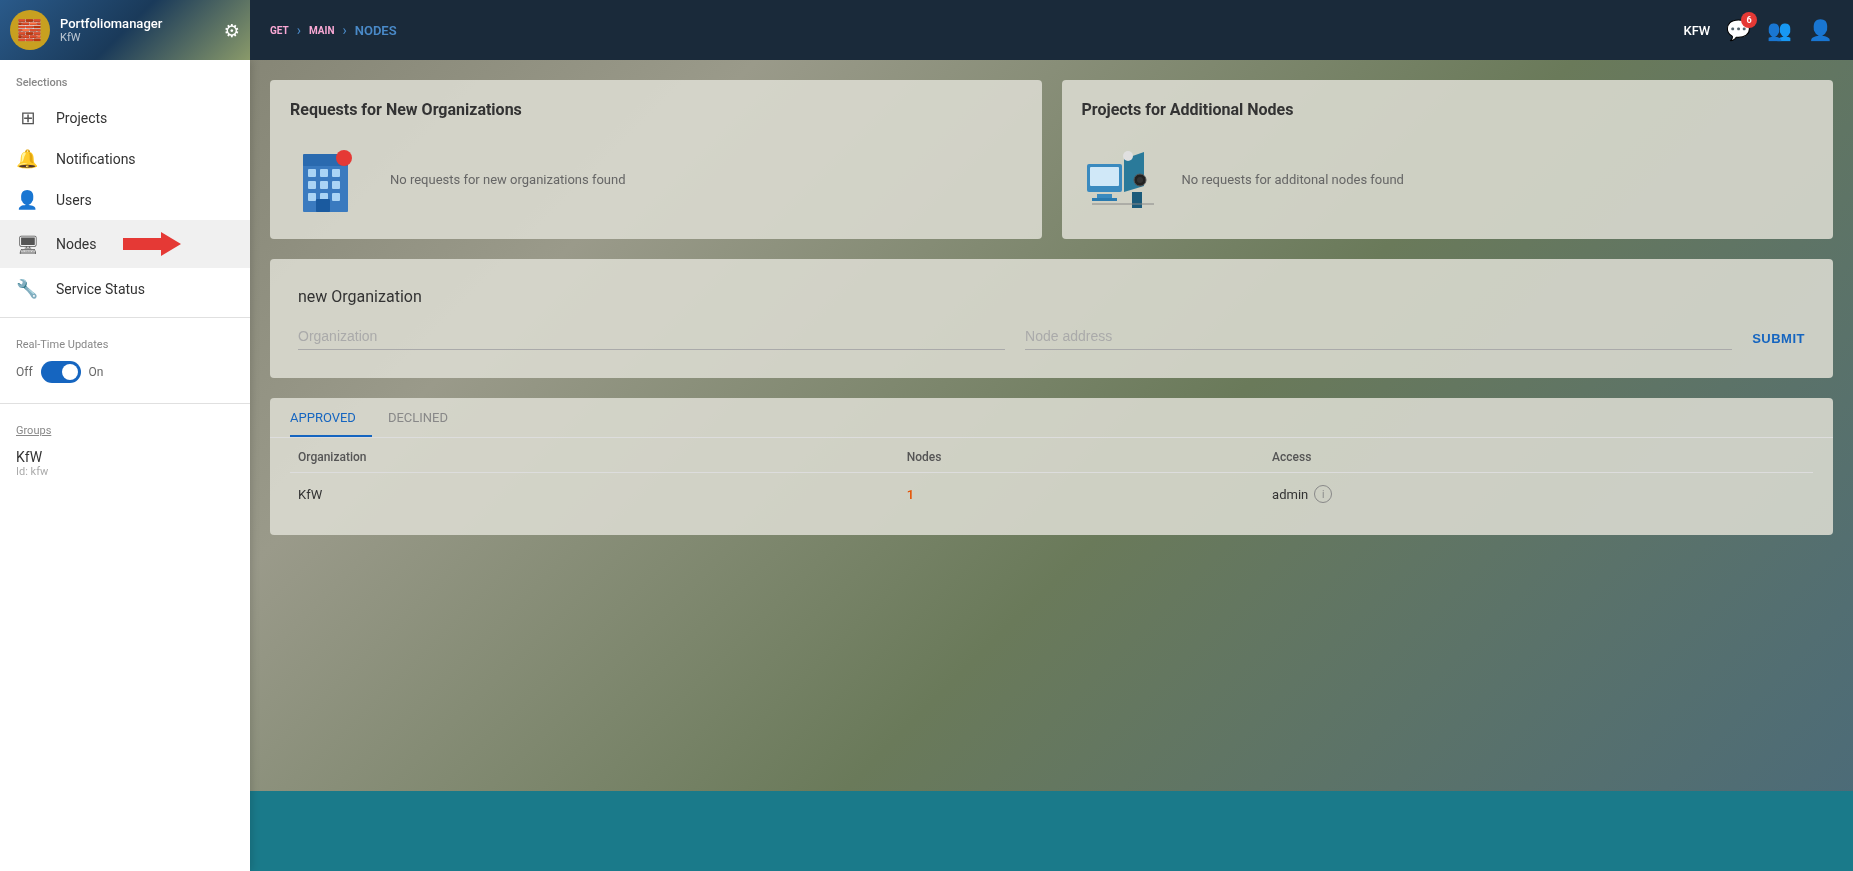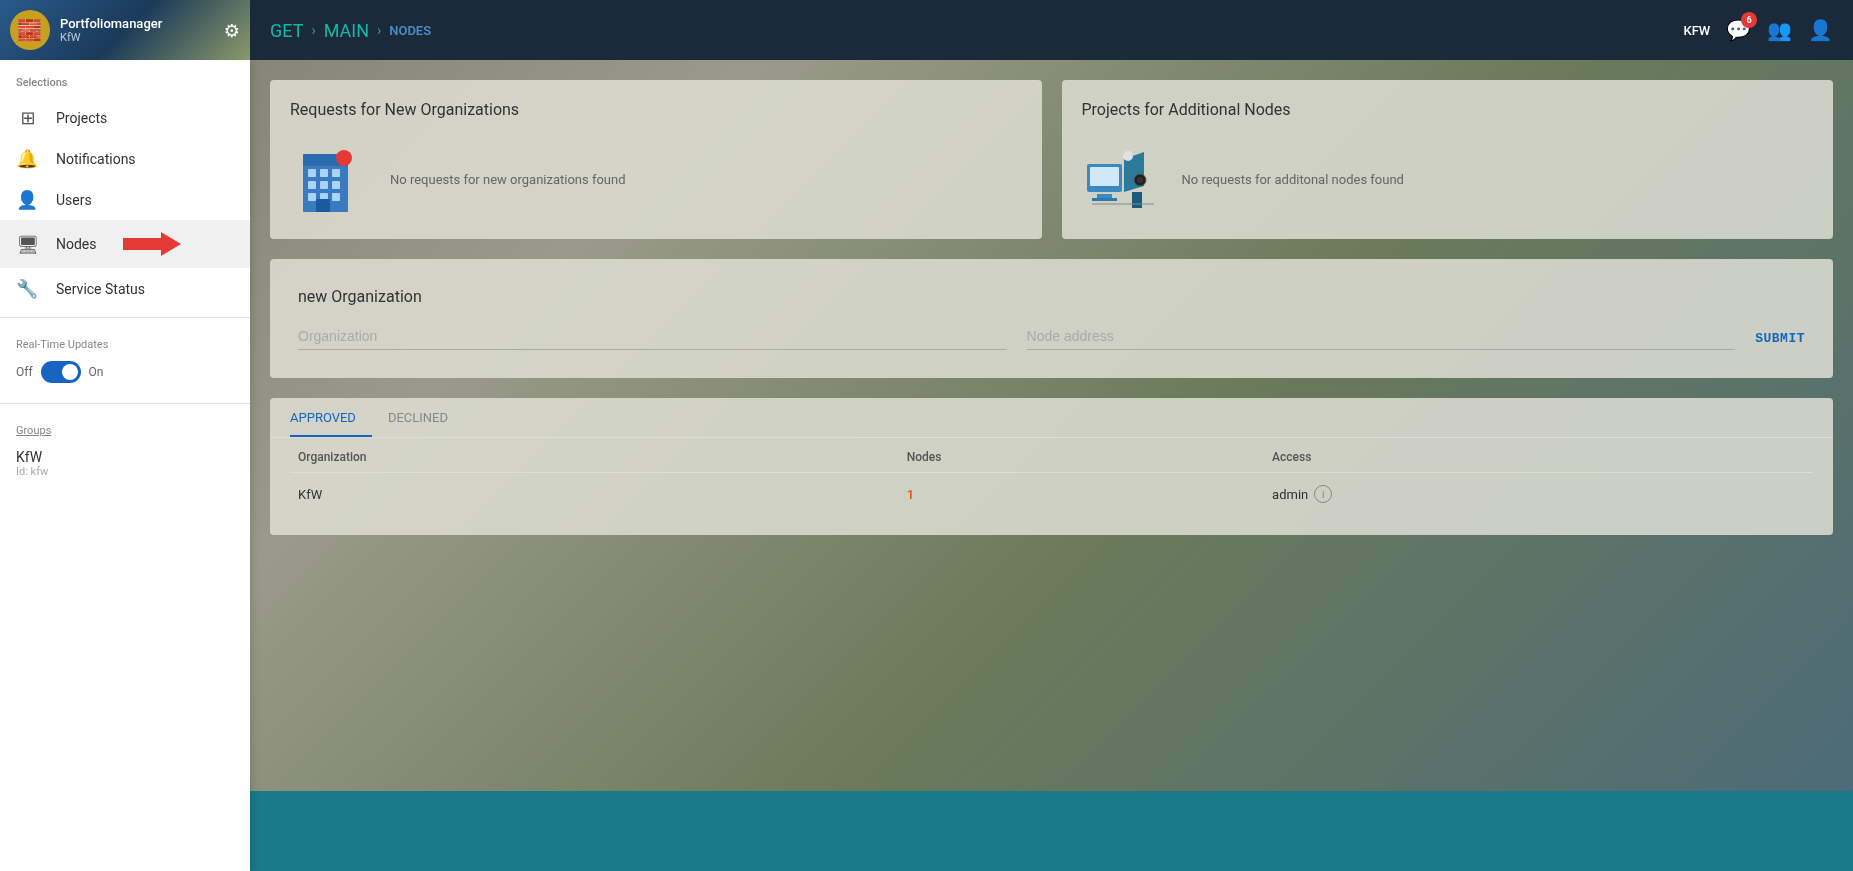--- a/index.html
+++ b/index.html
@@ -72,23 +72,23 @@
 
     .breadcrumb-area {
       flex: 1;
       padding: 0 20px;
       display: flex;
       align-items: center;
       gap: 8px;
     }
 
     .breadcrumb-item {
-      color: #14b8a6;
-      font-size: 18px;
-      font-weight: 400;
+      color: #f9a8d4;
+      font-size: 10px;
+      font-weight: 700;
       text-transform: uppercase;
       cursor: pointer;
     }
 
     .breadcrumb-separator {
       color: #4a8ac8;
       font-size: 14px;
     }
 
     .breadcrumb-current {
@@ -273,21 +273,21 @@
       background: rgba(220, 220, 210, 0.88);
       border-radius: 4px;
       padding: 20px;
       flex: 1;
     }
 
     .card-title {
       font-size: 16px;
       color: #333;
       margin-bottom: 20px;
-      font-weight: 400;
+      font-weight: 700;
     }
 
     .card-inner {
       display: flex;
       align-items: center;
       gap: 20px;
       min-height: 80px;
     }
 
     .card-illustration {
@@ -346,21 +346,20 @@
 
     .submit-btn {
       color: #1565c0;
       font-size: 13px;
       font-weight: 600;
       cursor: pointer;
       padding: 4px 0;
       letter-spacing: 0.5px;
       background: none;
       border: none;
-      font-family: Liberation Mono, monospace;
     }
 
     
     .table-card {
       background: rgba(220, 220, 210, 0.88);
       border-radius: 4px;
       padding: 0;
       margin-bottom: 20px;
     }
 

